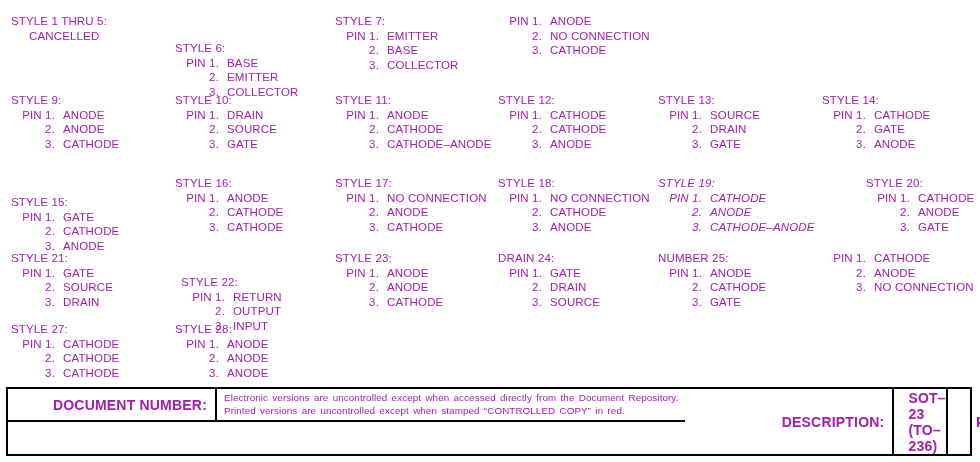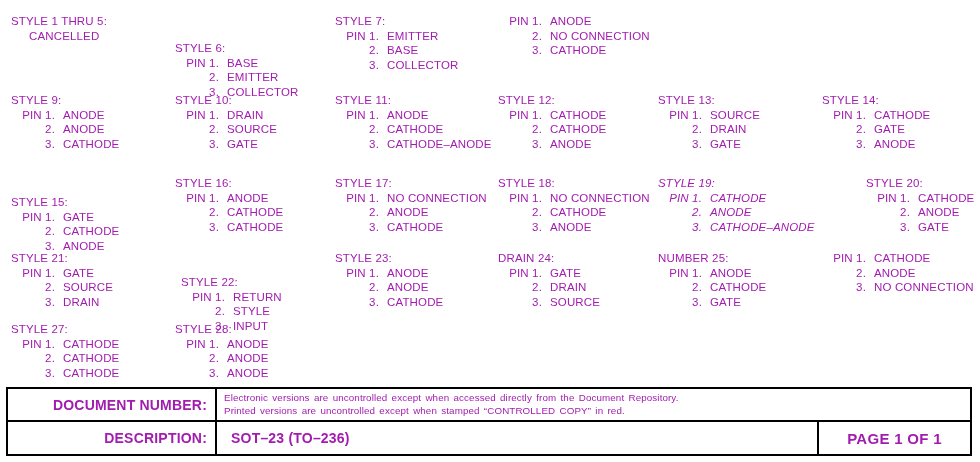--- a/index.html
+++ b/index.html
@@ -12,21 +12,21 @@
   .style-block{position:absolute;font-size:11.5px;line-height:14.6px;white-space:nowrap;letter-spacing:.15px;}
   .style-title{font-weight:normal;}
   .cancelled{padding-left:18px;}
   .pin-line{display:flex;}
   .pin-num{display:inline-block;width:44px;text-align:right;flex:0 0 44px;}
   .pin-name{padding-left:8px;}
   
   .footer{
     position:absolute;left:6px;top:387px;width:966px;height:69px;
     border:2px solid #000;box-sizing:border-box;background:#fff;
-    display:flex;flex-direction:column;justify-content:space-between;
+    display:flex;flex-direction:row;justify-content:space-between;
   }
   .f-row{display:flex;box-sizing:border-box;}
   .f-row-1{height:33px;border-bottom:2px solid #000;}
   .f-row-2{flex:1;}
   .f-cell{box-sizing:border-box;display:flex;align-items:center;}
   .f-label{width:209px;border-right:2px solid #000;justify-content:flex-end;
     padding-right:8px;font-weight:bold;font-size:14px;letter-spacing:.2px;}
   .f-value{padding-left:14px;font-weight:bold;font-size:14px;letter-spacing:.2px;}
   .f-docnum{width:238px;border-right:2px solid #000;}
   .f-disclaimer{flex:1;padding:2px 7px;align-items:flex-start;flex-direction:column;justify-content:center;
@@ -285,21 +285,21 @@
         </div>
       </div>
       <div class="style-block" style="left: 181px; top: 251px; margin-top: 24px;">
         <div class="style-title">STYLE 22:</div>
         <div class="pin-line">
           <span class="pin-num">PIN 1.</span>
           <span class="pin-name">RETURN</span>
         </div>
         <div class="pin-line">
           <span class="pin-num">2.</span>
-          <span class="pin-name">STYLE</span>
+          <span class="pin-name">OUTPUT</span>
         </div>
         <div class="pin-line">
           <span class="pin-num">3.</span>
           <span class="pin-name">INPUT</span>
         </div>
       </div>
       <div class="style-block" style="left: 335px; top: 251px;">
         <div class="style-title">STYLE 23:</div>
         <div class="pin-line">
           <span class="pin-num">PIN 1.</span>

